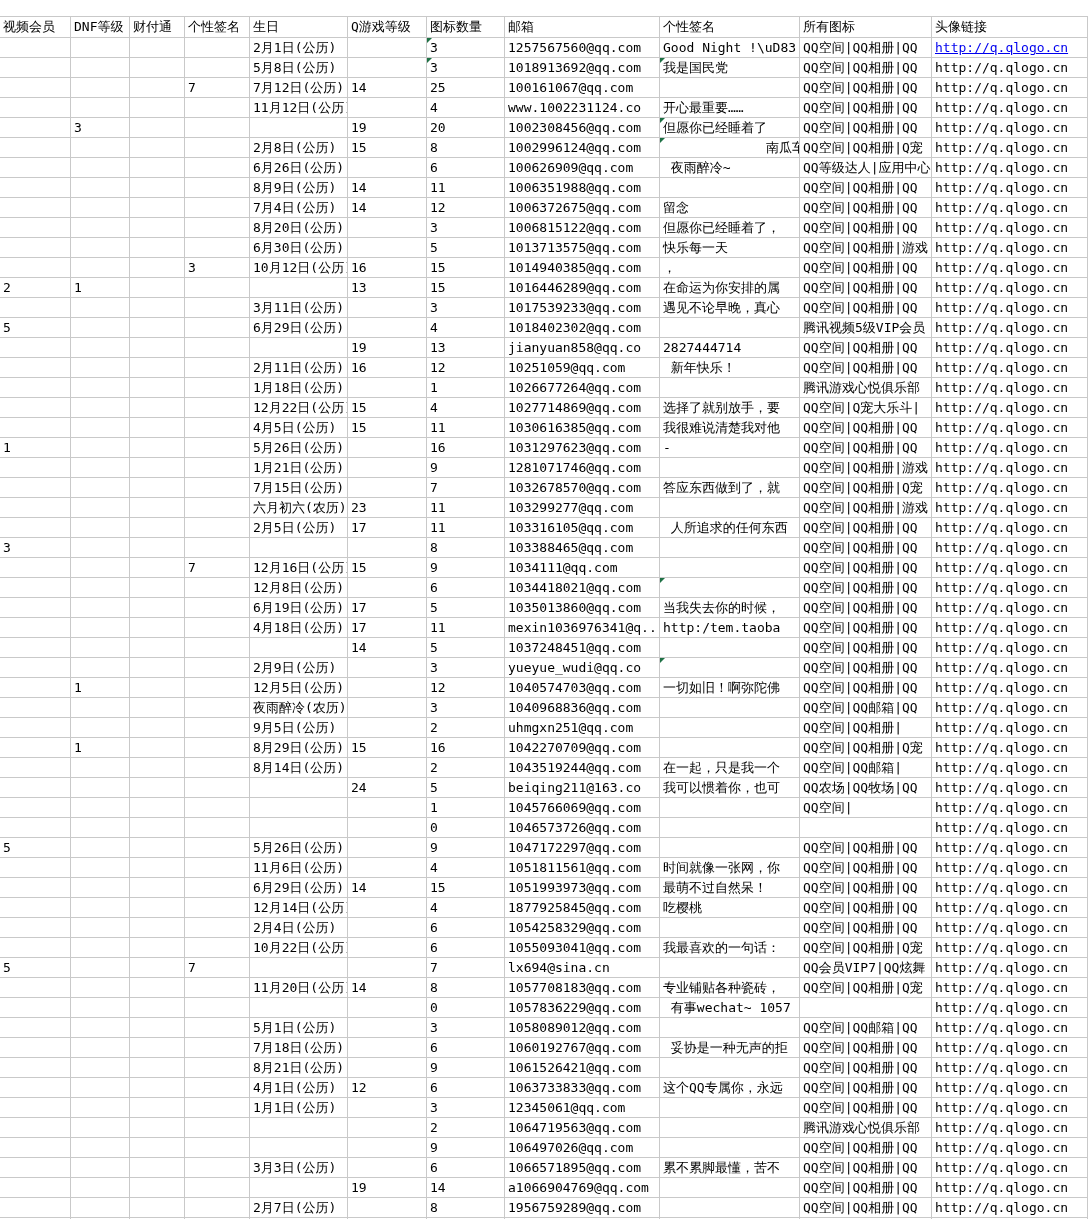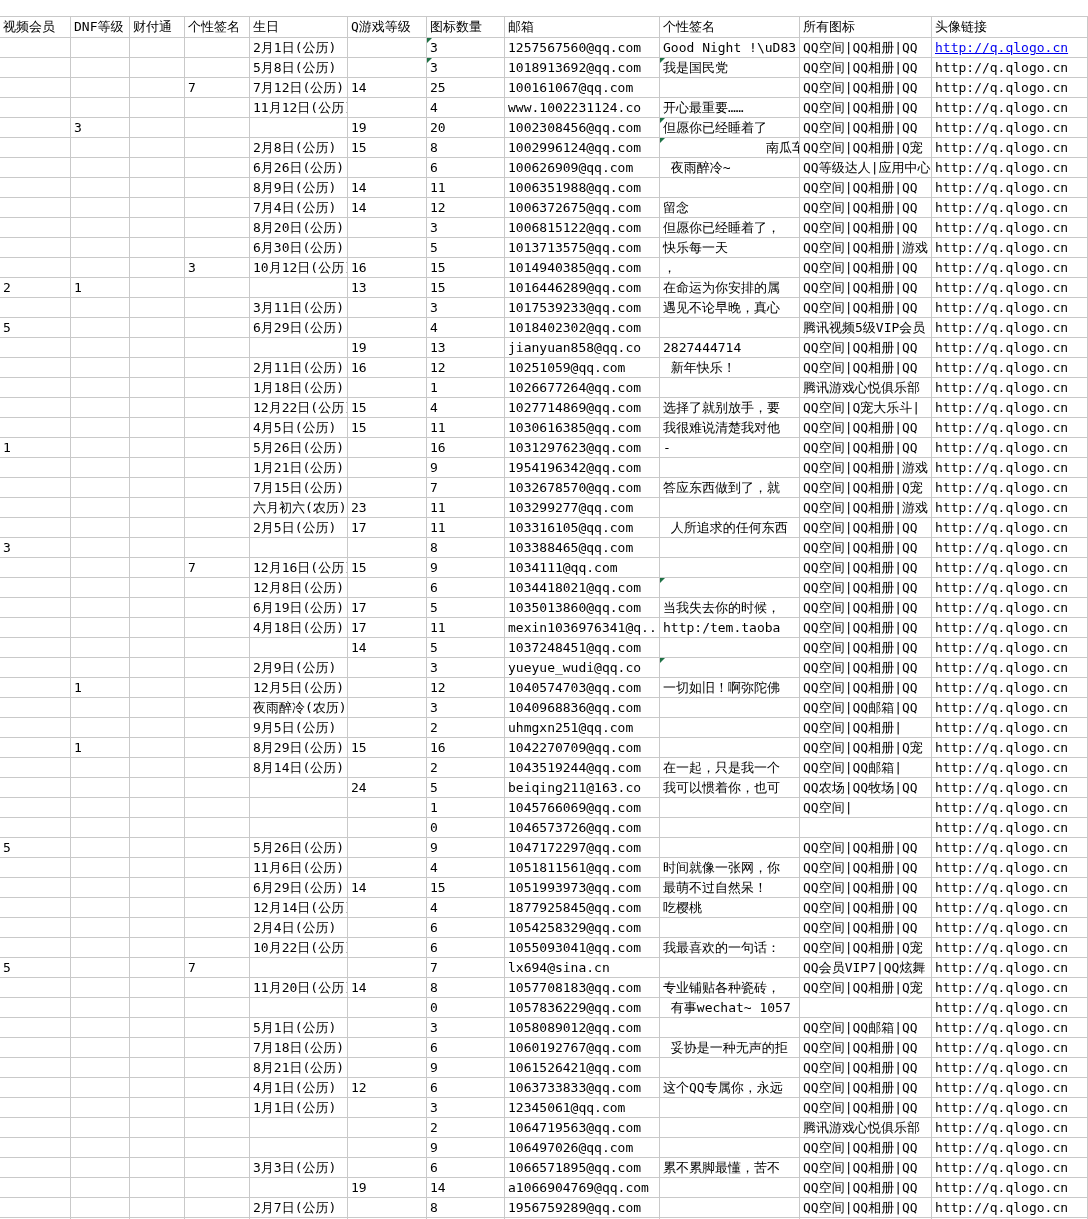--- a/index.html
+++ b/index.html
@@ -324,21 +324,21 @@
         <div class="cell"><span class="txt">http://q.qlogo.cn</span></div>
       </div>
       <div class="row">
         <div class="cell"><span class="txt"></span></div>
         <div class="cell"><span class="txt"></span></div>
         <div class="cell"><span class="txt"></span></div>
         <div class="cell"><span class="txt"></span></div>
         <div class="cell"><span class="txt">1月21日(公历)</span></div>
         <div class="cell"><span class="txt"></span></div>
         <div class="cell"><span class="txt">9</span></div>
-        <div class="cell"><span class="txt">1954196342@qq.com</span></div>
+        <div class="cell"><span class="txt">1281071746@qq.com</span></div>
         <div class="cell"><span class="txt"></span></div>
         <div class="cell"><span class="txt">QQ空间|QQ相册|游戏</span></div>
         <div class="cell"><span class="txt">http://q.qlogo.cn</span></div>
       </div>
       <div class="row">
         <div class="cell"><span class="txt"></span></div>
         <div class="cell"><span class="txt"></span></div>
         <div class="cell"><span class="txt"></span></div>
         <div class="cell"><span class="txt"></span></div>
         <div class="cell"><span class="txt">7月15日(公历)</span></div>

